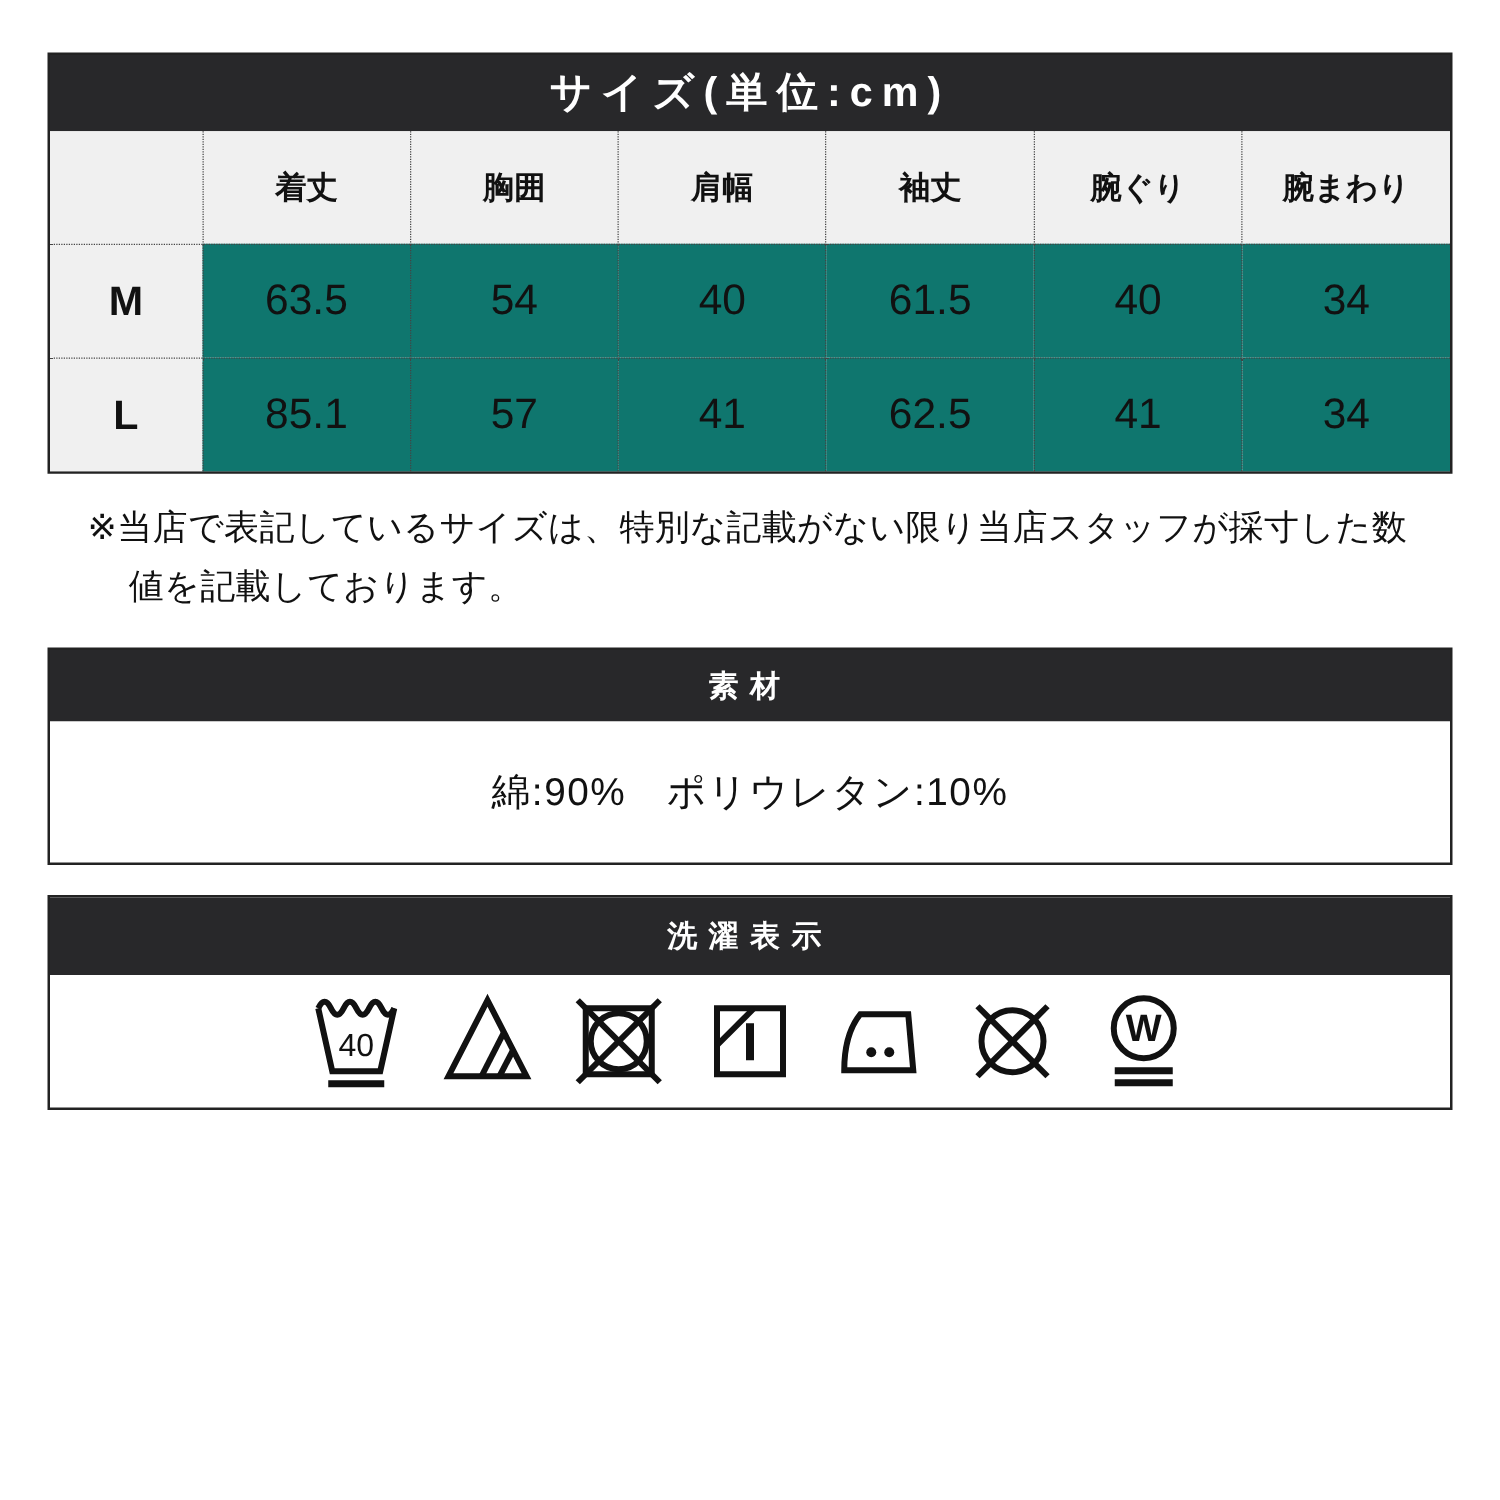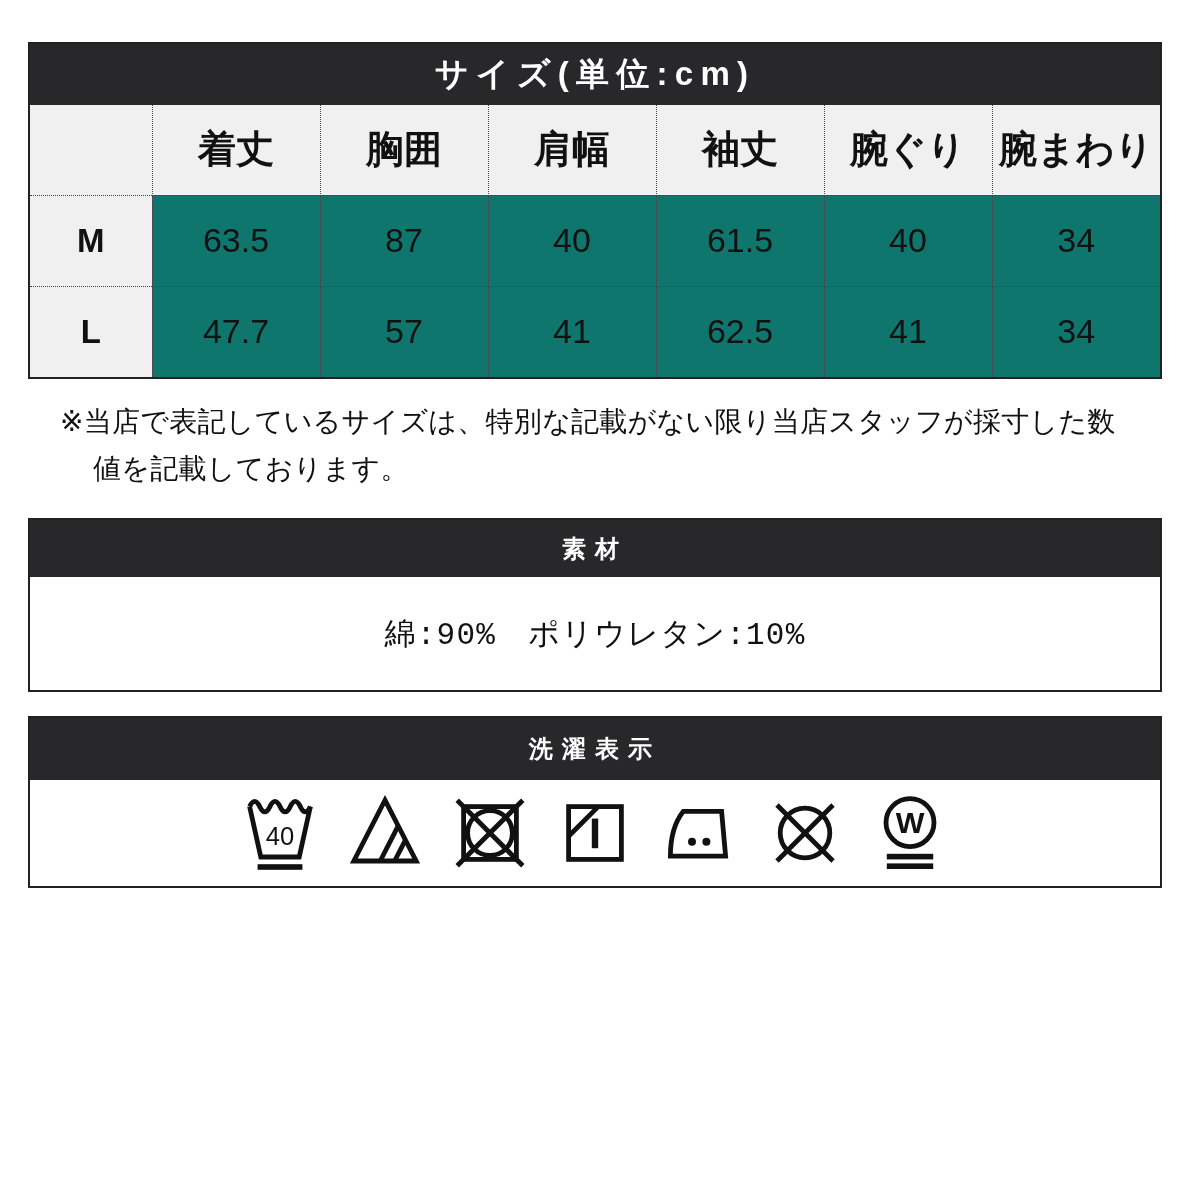--- a/index.html
+++ b/index.html
@@ -1,39 +1,39 @@
 <!DOCTYPE html>
 <html><head>
 <meta charset="utf-8">
 <style>
   html,body{margin:0;padding:0;background:#fff;}
   body{width:1200px;height:1200px;overflow:hidden;
        font-family:"Liberation Sans","DejaVu Sans",sans-serif;color:#111;}
-  .wrap{box-sizing:border-box;padding:42px 38px 0 28px;}
+  .wrap{box-sizing:border-box;padding:42px 38px 0 38px;}
   .box{border:2px solid #222;background:#fff;}
   .bar{background:#28282a;color:#fff;display:flex;align-items:center;justify-content:center;}
   .size-bar{height:61px;font-size:33px;font-weight:bold;letter-spacing:0.22em;}
   .size-table{width:100%;border-collapse:collapse;table-layout:fixed;}
   .size-table th,.size-table td{border-left:1px dotted #444;border-top:1px dotted #444;
        text-align:center;vertical-align:middle;padding:0;}
   .size-table tr>*:first-child{border-left:none;}
   .size-table thead th{border-top:none;}
   .size-table thead tr{height:90px;}
   .size-table tbody tr{height:91px;}
-  .size-table thead th{background:#f0f0f0;font-size:38px;font-weight:bold;}
+  .size-table thead th{background:#f0f0f0;font-size:25px;font-weight:bold;}
   .size-table tbody th{background:#f0f0f0;font-size:33px;font-weight:bold;}
   .size-table tbody td{background:#0f766e;font-size:34px;font-weight:400;}
   .notes{margin:19px 30px 0 32px;}
   .note{margin:0;font-size:28px;line-height:47px;letter-spacing:0.01em;
         padding-left:33px;text-indent:-33px;}
   .note + .note{margin-top:42px;text-align:center;}
   .material-box{margin-top:26px;}
   .sub-bar{height:57px;font-size:24px;font-weight:bold;letter-spacing:0.38em;}
   .material-content{height:113px;display:flex;align-items:center;justify-content:center;
-        font-size:31px;letter-spacing:0.04em;font-family:Liberation Mono, monospace;}
+        font-size:31px;letter-spacing:0.04em;}
   .care-box{margin-top:24px;}
   .care-bar{height:62px;}
   .icons-row{height:106px;display:flex;align-items:center;justify-content:center;gap:25px;}
   .care-icon{width:80px;height:88px;display:block;}
   .stroke{fill:none;stroke:#111;stroke-width:6;}
   .fillshape{fill:#111;stroke:none;}
 </style>
 </head>
 <body>
 
@@ -61,29 +61,29 @@
           <th>肩幅</th>
           <th>袖丈</th>
           <th>腕ぐり</th>
           <th>腕まわり</th>
         </tr>
       </thead>
       <tbody>
         <tr>
           <th>M</th>
           <td>63.5</td>
-          <td>87</td>
+          <td>54</td>
           <td>40</td>
           <td>61.5</td>
           <td>40</td>
           <td>34</td>
         </tr>
         <tr>
           <th>L</th>
-          <td>47.7</td>
+          <td>85.1</td>
           <td>57</td>
           <td>41</td>
           <td>62.5</td>
           <td>41</td>
           <td>34</td>
         </tr>
       </tbody>
     </table>
   </section>
 

